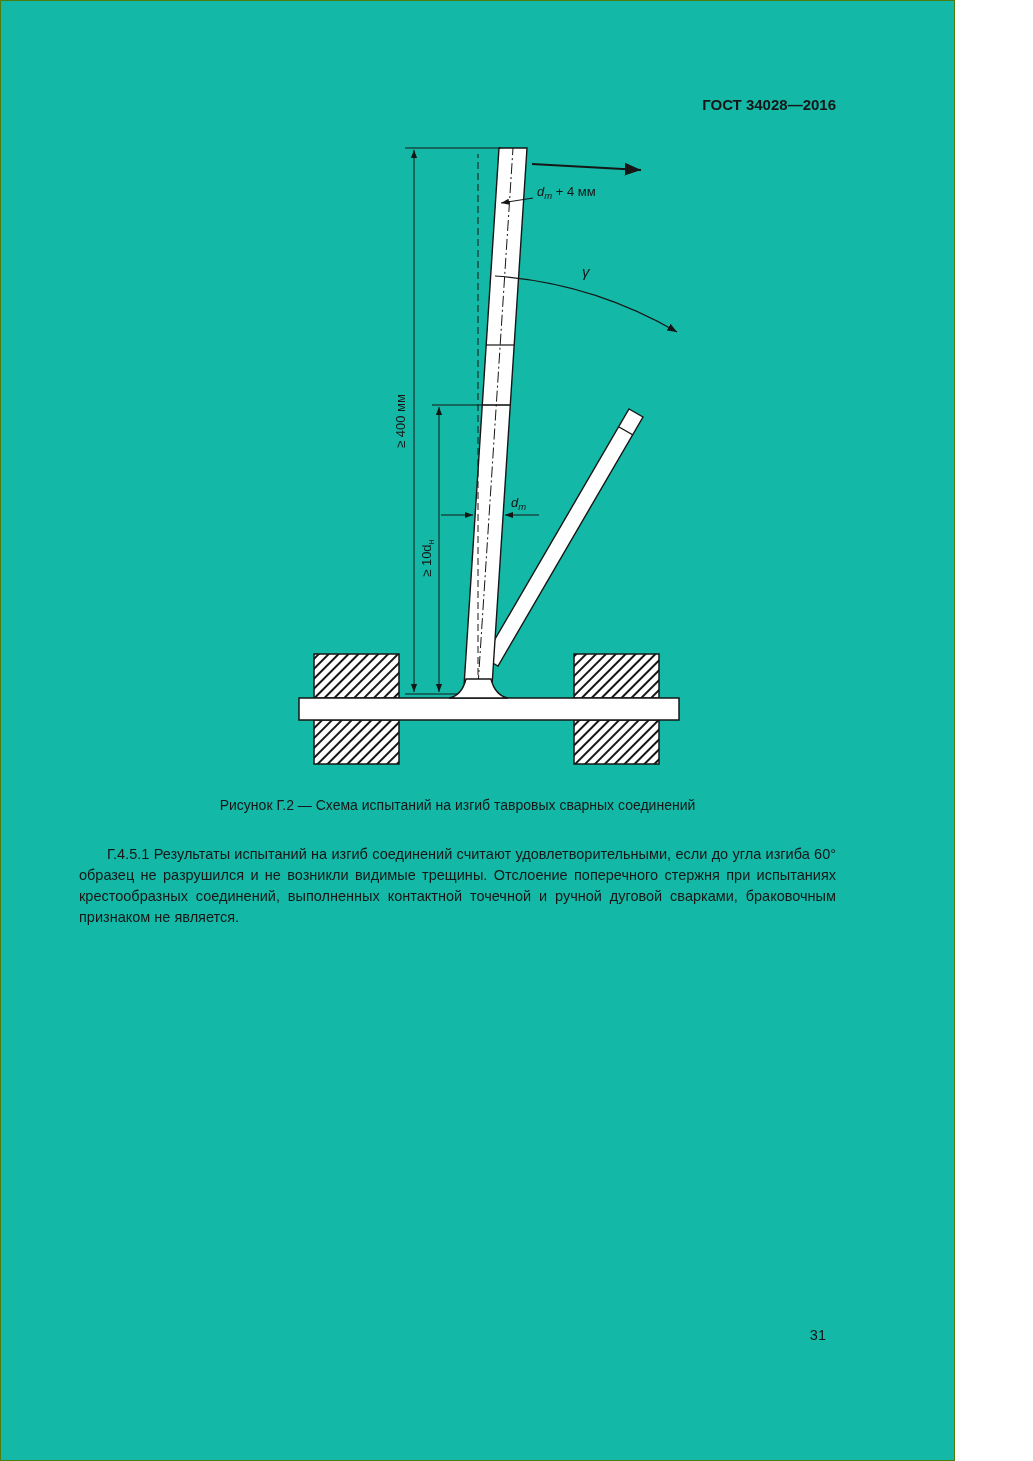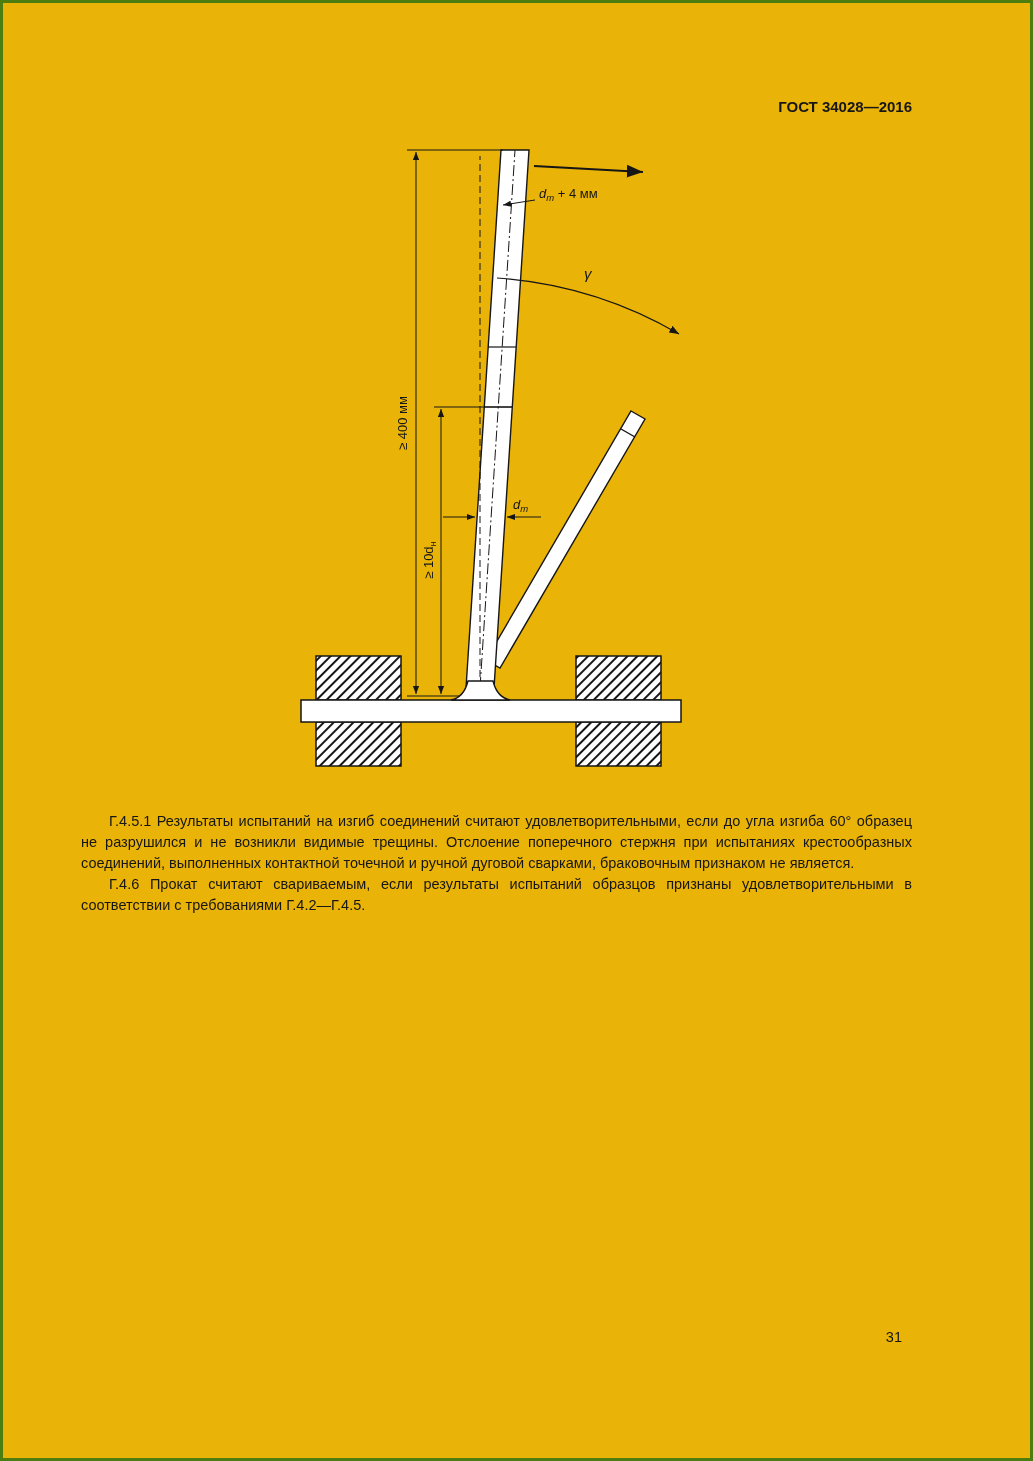--- a/index.html
+++ b/index.html
@@ -1,22 +1,22 @@
 <!DOCTYPE html>
 <html><head>
 <meta charset="utf-8">
 <style>
   html,body{margin:0;padding:0;background:#ffffff;}
   body{font-family:"Liberation Sans", sans-serif; color:#161616;}
   .page{
     position:relative;
-    width:1033px; height:1461px;
-    background:#eab308;
+    width:955px; height:1461px;
+    background:#14b8a6;
     box-sizing:border-box;
-    border:3px solid #4d7c0f;
+    border:1px solid #4d7c0f;
     overflow:hidden;
   }
   .doc-header{
     margin:95px 118px 0 78px;
     text-align:right;
     font-weight:bold;
     font-size:15px;
   }
   .figure-wrap{
     margin-left:288px;
@@ -121,19 +121,19 @@
         <rect x="25" y="582" width="85" height="44" fill="url(#hatch)" stroke="#161616" stroke-width="1.5"></rect>
         <rect x="285" y="582" width="85" height="44" fill="url(#hatch)" stroke="#161616" stroke-width="1.5"></rect>
         <rect x="10" y="560" width="380" height="22" fill="#ffffff" stroke="#161616" stroke-width="1.5"></rect>
       </g>
 
       <path d="M 160 560 C 170 558 175 549 177 541 L 202 541 C 204 549 209 558 219 560 Z" fill="#ffffff" stroke="#161616" stroke-width="1.4"></path>
     </svg>
   </div>
 
 
+  <div class="fig-title">Рисунок Г.2 — Схема испытаний на изгиб тавровых сварных соединений</div>
 
   <p class="body-para">Г.4.5.1 Результаты испытаний на изгиб соединений считают удовлетворительными, если до угла изгиба 60° образец не разрушился и не возникли видимые трещины. Отслоение поперечного стержня при испытаниях крестообразных соединений, выполненных контактной точечной и ручной дуговой сварками, браковочным признаком не является.</p>
-  <p class="body-para">Г.4.6 Прокат считают свариваемым, если результаты испытаний образцов признаны удовлетворительными в соответствии с требованиями Г.4.2—Г.4.5.</p>
 
   <div class="page-number">31</div>
 
 </div>
 
 </body></html>

